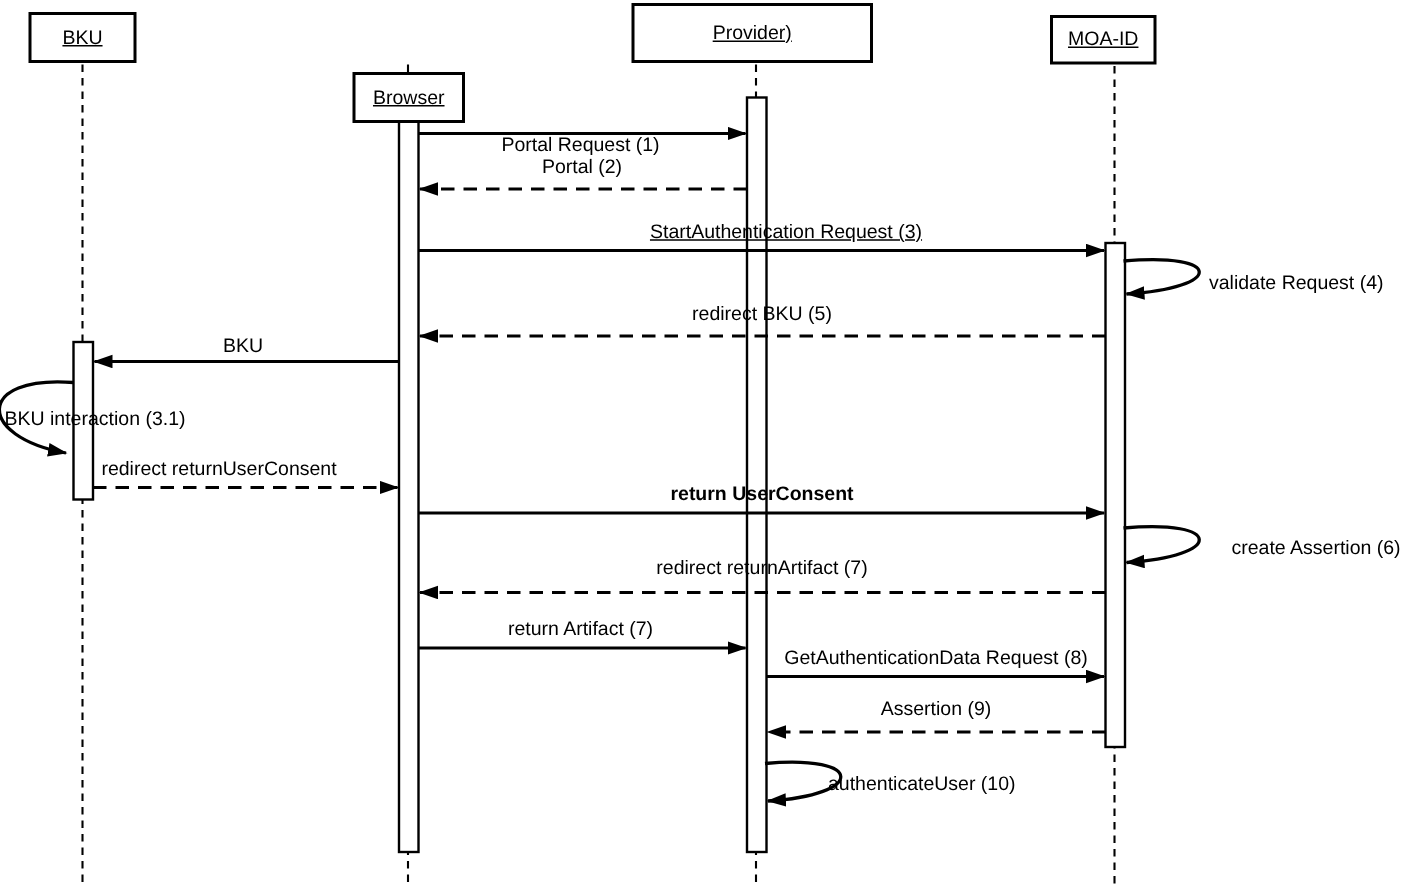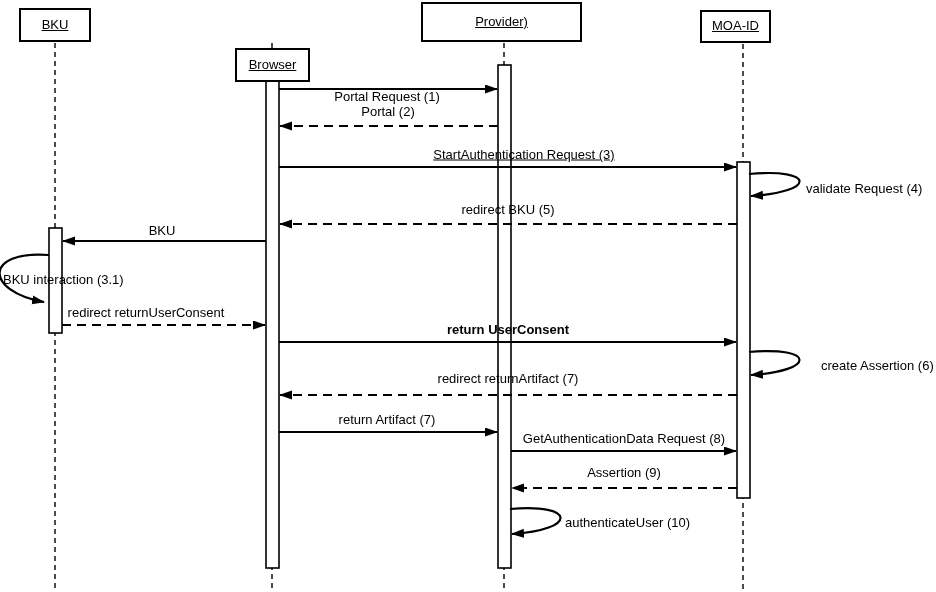--- a/index.html
+++ b/index.html
@@ -93,21 +93,21 @@
       <div class="lbl center" style="left: 162px; top: 230px;">BKU</div>
       <div class="lbl center" style="left: 146px; top: 312px;">redirect returnUserConsent</div>
       <div class="lbl center" style="left: 508px; top: 329px; font-weight: bold;">return UserConsent</div>
       <div class="lbl center" style="left: 508px; top: 378px;">redirect returnArtifact (7)</div>
       <div class="lbl center" style="left: 387px; top: 419px;">return Artifact (7)</div>
       <div class="lbl center" style="left: 624px; top: 438px;">GetAuthenticationData Request (8)</div>
       <div class="lbl center" style="left: 624px; top: 472px;">Assertion (9)</div>
       <div class="lbl left" style="left: 806px; top: 188px;">validate Request (4)</div>
       <div class="lbl left" style="left: 3px; top: 279px;">BKU interaction (3.1)</div>
       <div class="lbl left" style="left: 805px; top: 365px; margin-left: 16px;">create Assertion (6)</div>
-      <div class="lbl left" style="left: 565px; top: 522px;">authenticateUser (10)</div>
+      <div class="lbl left" style="left: 552px; top: 522px;">authenticateUser (10)</div>
     </div>
   <div id="actors-layer">
       <div class="actor" style="left: 19px; top: 8px; width: 72px; height: 34px;">
         <div class="actor-line">BKU</div>
       </div>
       <div class="actor" style="left: 235px; top: 8px; width: 75px; height: 34px; margin-top: 40px;">
         <div class="actor-line">Browser</div>
       </div>
       <div class="actor" style="left: 421px; top: 2px; width: 161px; height: 40px;">
         <div class="actor-line">Provider)</div>

